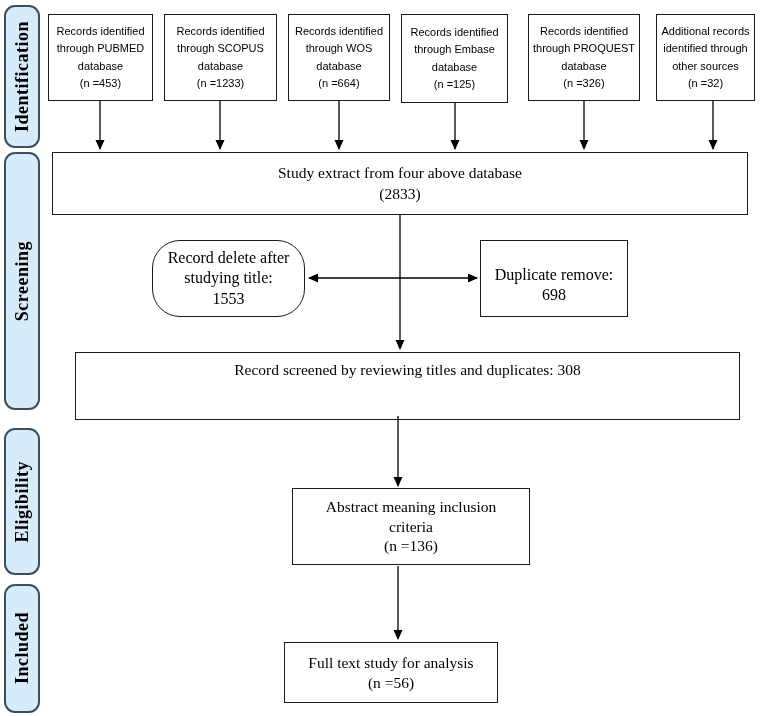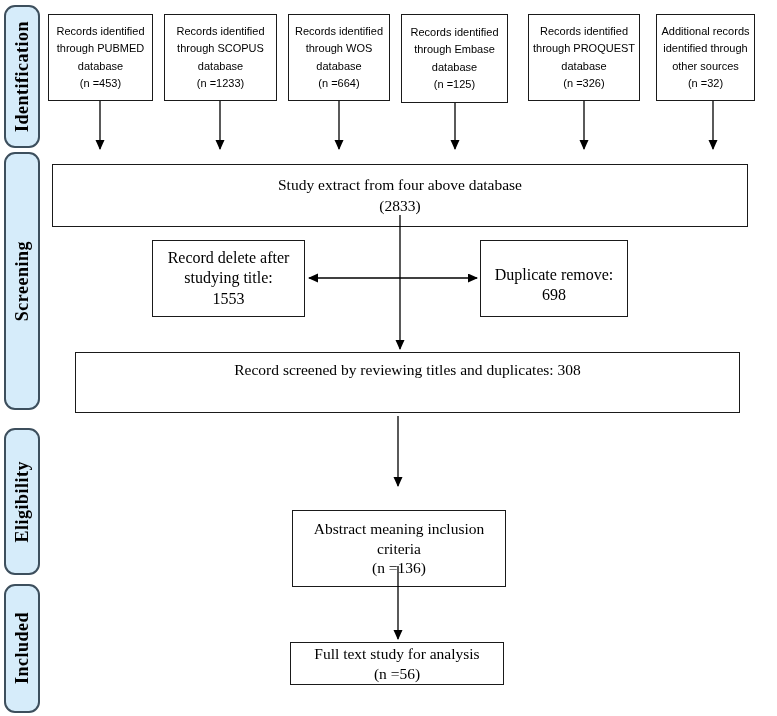--- a/index.html
+++ b/index.html
@@ -124,46 +124,46 @@
 database
 (n =326)</span>
   </div>
   <div class="node src" style="left:656px;top:14px;width:99px;height:87px;">
     <span class="txt">Additional records
 identified through
 other sources
 (n =32)</span>
   </div>
 
-  <div class="node serif" style="left:52px;top:164px;width:696px;height:63px;border-width:1.2px;">
+  <div class="node serif" style="left:52px;top:152px;width:696px;height:63px;border-width:1.2px;">
     <span class="txt">Study extract from four above database
 (2833)</span>
   </div>
 
-  <div class="node serif snug" style="left:152px;top:240px;width:153px;height:77px;font-size:16px;">
+  <div class="node serif snug" style="left:152px;top:240px;width:153px;height:77px;font-size:16px;border-radius:28px;">
     <span class="txt">Record delete after
 studying title:
 1553</span>
   </div>
   <div class="node serif snug" style="left:480px;top:240px;width:148px;height:77px;font-size:16px;align-items:flex-start;padding-top:24px;">
     <span class="txt">Duplicate remove:
 698</span>
   </div>
 
-  <div class="node serif top-align" style="left:75px;top:352px;width:665px;height:61px;border-width:1.2px;">
+  <div class="node serif top-align" style="left:75px;top:352px;width:665px;height:68px;border-width:1.2px;">
     <span class="txt">Record screened by reviewing titles and duplicates: 308</span>
   </div>
 
-  <div class="node serif snug" style="left:292px;top:510px;width:214px;height:77px;">
+  <div class="node serif snug" style="left:292px;top:488px;width:238px;height:77px;">
     <span class="txt">Abstract meaning inclusion
 criteria
 (n =136)</span>
   </div>
 
-  <div class="node serif snug" style="left:290px;top:642px;width:214px;height:43px;">
+  <div class="node serif snug" style="left:284px;top:642px;width:214px;height:61px;">
     <span class="txt">Full text study for analysis
 (n =56)</span>
   </div>
 
   <svg class="connectors" viewBox="0 0 777 716">
     <defs>
       <marker id="ah" markerUnits="userSpaceOnUse" markerWidth="11" markerHeight="10" refX="9" refY="4.5" orient="auto">
         <path class="ah" d="M0,0 L10,4.5 L0,9 z"></path>
       </marker>
       <marker id="ah-rev" markerUnits="userSpaceOnUse" markerWidth="11" markerHeight="10" refX="9" refY="4.5" orient="auto-start-reverse">

